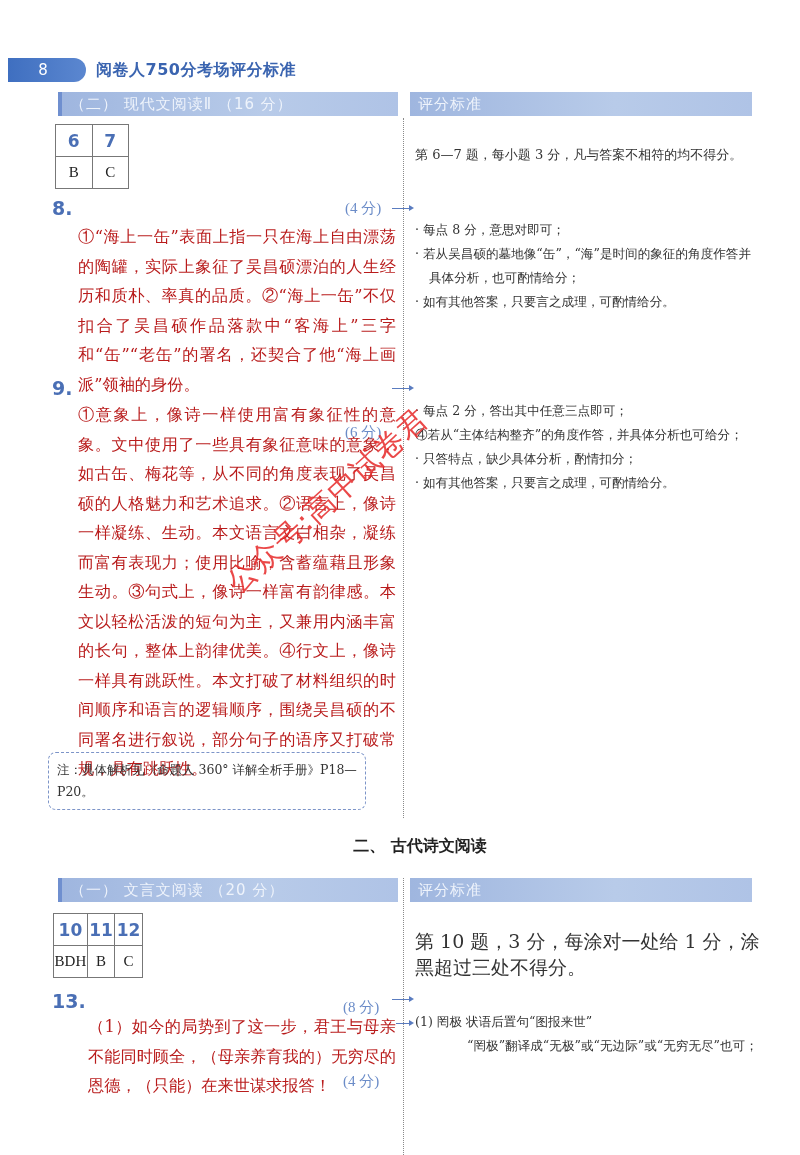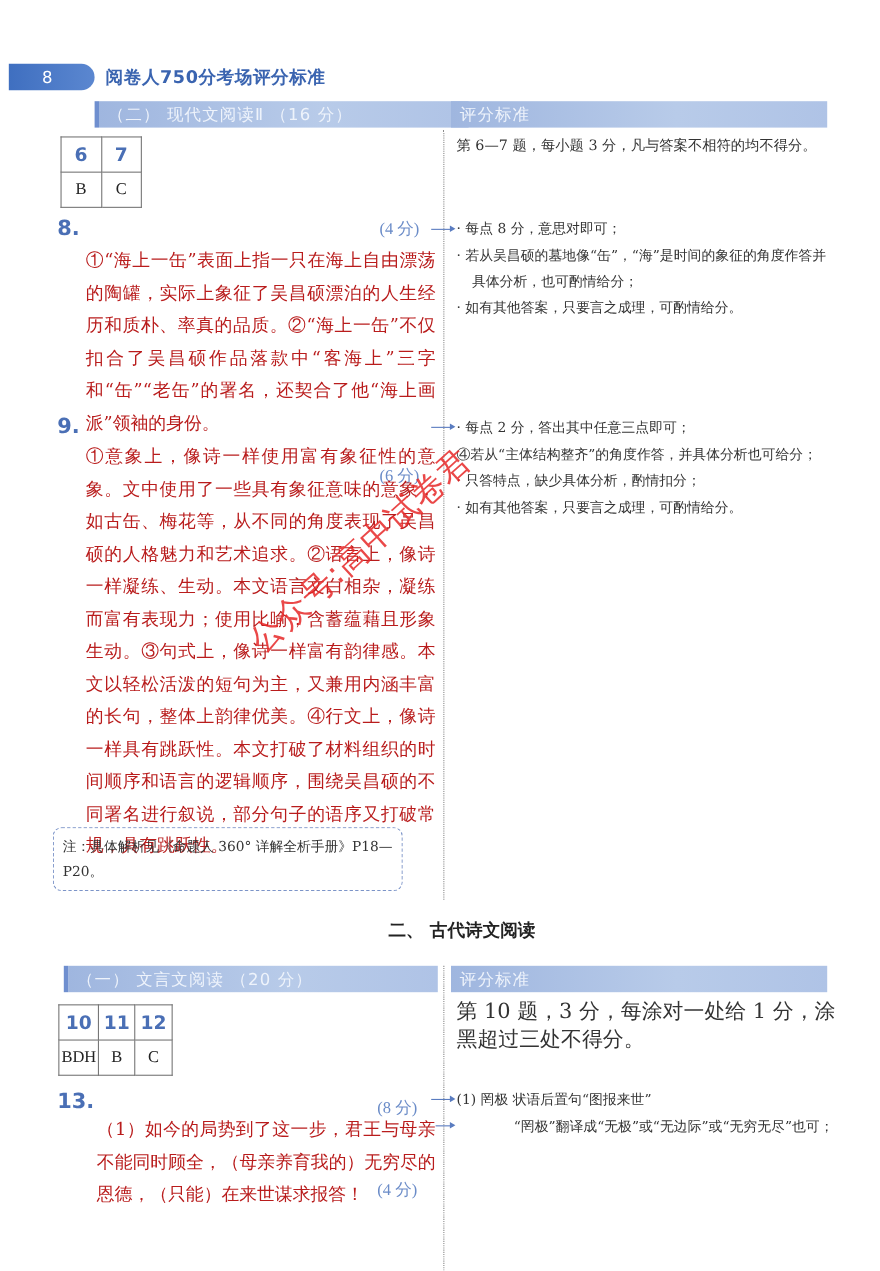--- a/index.html
+++ b/index.html
@@ -19,41 +19,41 @@
   table.ans tr.head td { color: #4a6fb5; font-family: "DejaVu Sans", sans-serif; font-size: 17px; font-weight: bold; height: 32px; }
   table.ans tr.val td { font-family: "Liberation Serif", serif; font-size: 15px; height: 32px; color: #222; }
 
   .qnum { position: absolute; font-family: "DejaVu Sans", sans-serif; font-weight: bold; font-size: 19px; color: #4a6fb5; }
   .score { position: absolute; font-family: "Liberation Serif", serif; font-size: 15px; color: #6b8cc8; }
   .arrow { position: absolute; height: 0; border-top: 1px solid #5a7cc0; }
   .arrow::after { content: ""; position: absolute; right: -2px; top: -4px; border-left: 5px solid #5a7cc0; border-top: 3.5px solid transparent; border-bottom: 3.5px solid transparent; }
 
   .answer { position: absolute; font-family: "DejaVu Serif", serif; font-size: 16.2px; line-height: 29.5px; color: #b91c1c; text-align: justify; }
 
-  .std { position: absolute; font-family: "DejaVu Serif", serif; font-size: 12.6px; line-height: 24px; color: #333; }
+  .std { position: absolute; font-family: "DejaVu Serif", serif; font-size: 12.6px; line-height: 24px; color: #333; margin-top: 22px; }
   .std .item { padding-left: 14px; text-indent: -14px; }
   .std .item.circ { padding-left: 18px; text-indent: -18px; }
   .std .keyhead { color: #4a6fb5; font-family: "DejaVu Sans", sans-serif; font-weight: bold; font-size: 13.5px; }
   .std .sub { padding-left: 52px; text-indent: 0; }
 
   .note-box { position: absolute; left: 48px; top: 752px; width: 318px; height: 58px; border: 1.5px dashed #7c94c8; border-radius: 8px; padding: 6px 8px; font-family: "DejaVu Serif", serif; font-size: 12.5px; line-height: 22px; color: #333; }
 
   .section-title { position: absolute; top: 836px; left: 0; width: 800px; text-align: center; font-family: "DejaVu Sans", sans-serif; font-weight: bold; font-size: 16px; color: #222; padding-left: 40px; }
 
   .watermark { position: absolute; left: 218px; top: 572px; transform: rotate(-42deg); transform-origin: left top; font-family: "DejaVu Sans", sans-serif; font-size: 30px; color: rgba(230,40,40,0.85); white-space: nowrap; letter-spacing: 1px; pointer-events: none; }
 </style>
 </head>
 <body>
 
 <div class="page-header">
   <div class="page-num-tab">8</div>
   <div class="page-book-title">阅卷人750分考场评分标准</div>
 </div>
 
-<div class="section-bar" style="top:92px; left:58px; width:340px;margin-left:28px;">（二） 现代文阅读Ⅱ （16 分）</div>
+<div class="section-bar" style="top:92px; left:58px; width:340px;">（二） 现代文阅读Ⅱ （16 分）</div>
 <div class="section-bar" style="top:92px; left:410px; width:342px; border-left:none;">评分标准</div>
 
 <div class="vdivider" style="top:118px; height:700px;"></div>
 
 <table class="ans" style="top:124px; left:55px; width:74px;">
   <tbody>
       <tr class="head">
     <td>6</td>
     <td>7</td>
   </tr>
@@ -91,21 +91,21 @@
 
 <div class="note-box">注：具体解析见《命题人 360° 详解全析手册》P18—P20。</div>
 
 <div class="section-title">二、 古代诗文阅读</div>
 
 <div class="section-bar" style="top:878px; left:58px; width:340px;">（一） 文言文阅读 （20 分）</div>
 <div class="section-bar" style="top:878px; left:410px; width:342px; border-left:none;">评分标准</div>
 
 <div class="vdivider" style="top:878px; height:277px;"></div>
 
-<table class="ans" style="top:913px; left:53px; width:104px;border-radius:24px;">
+<table class="ans" style="top:913px; left:53px; width:90px;border-radius:24px;">
   <tbody>
       <tr class="head">
     <td style="width:38px;">10</td>
     <td style="width:36px;">11</td>
     <td style="width:38px;">12</td>
   </tr>
   <tr class="val">
     <td>BDH</td>
     <td>B</td>
     <td>C</td>

